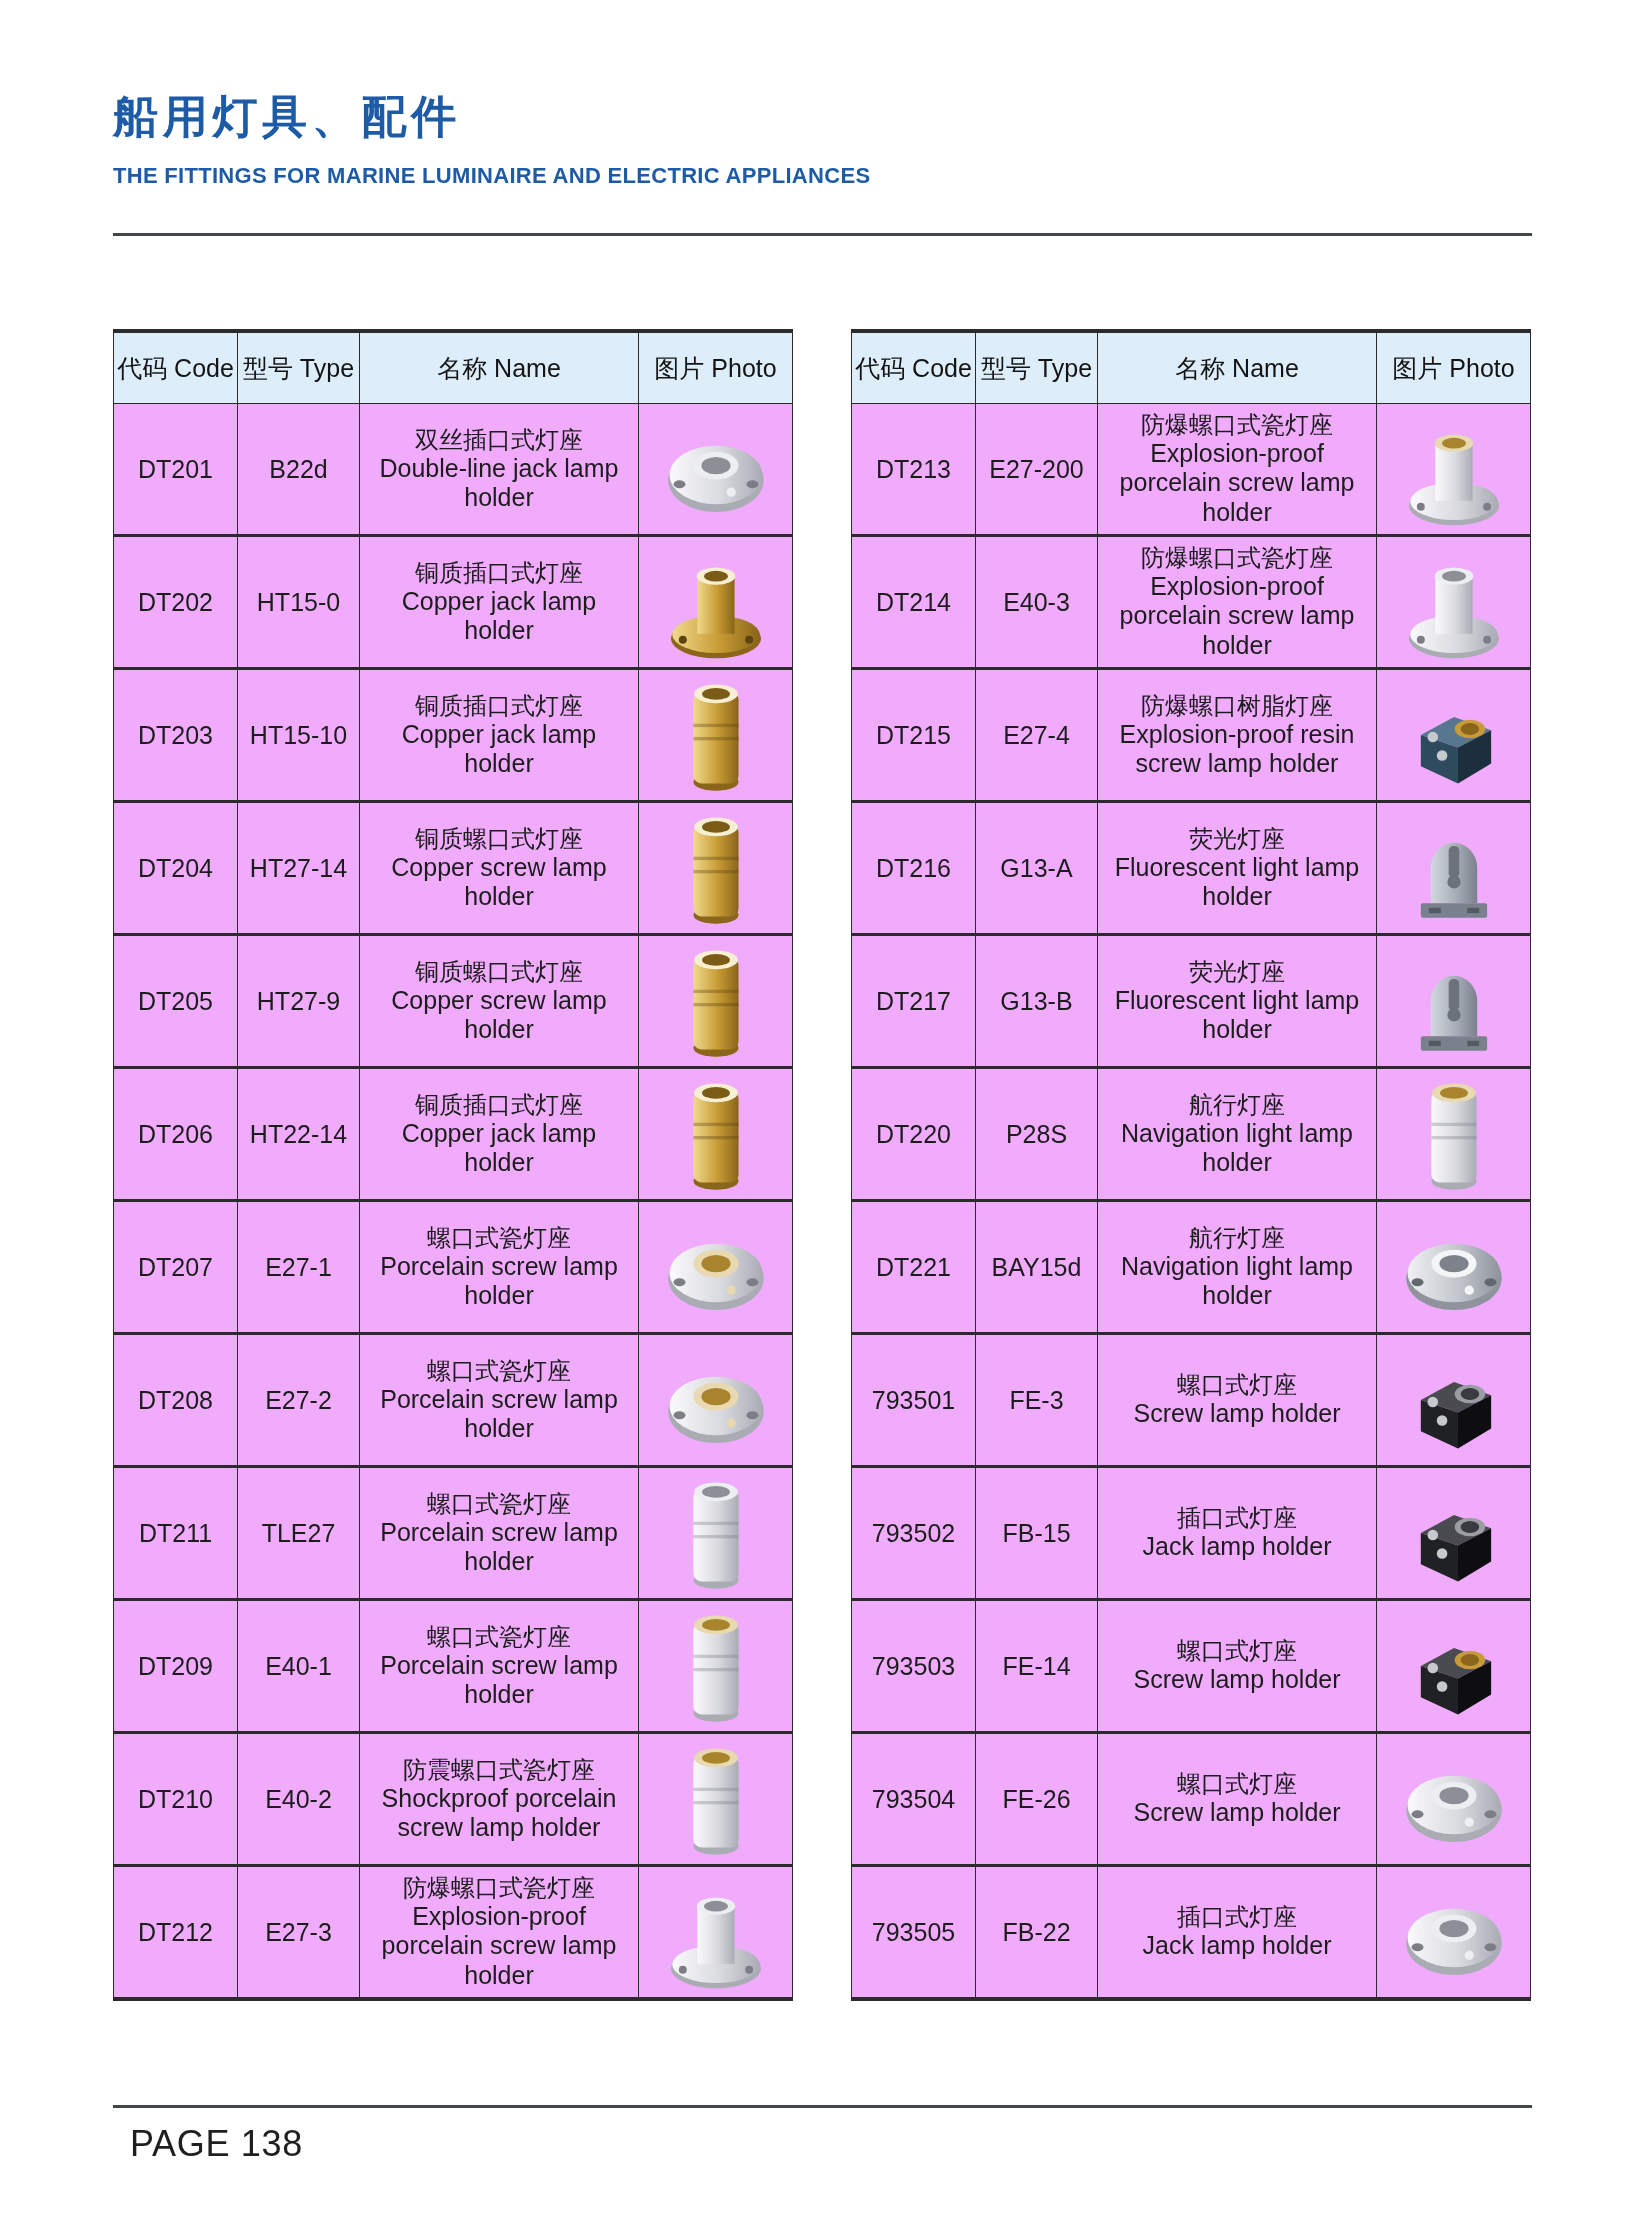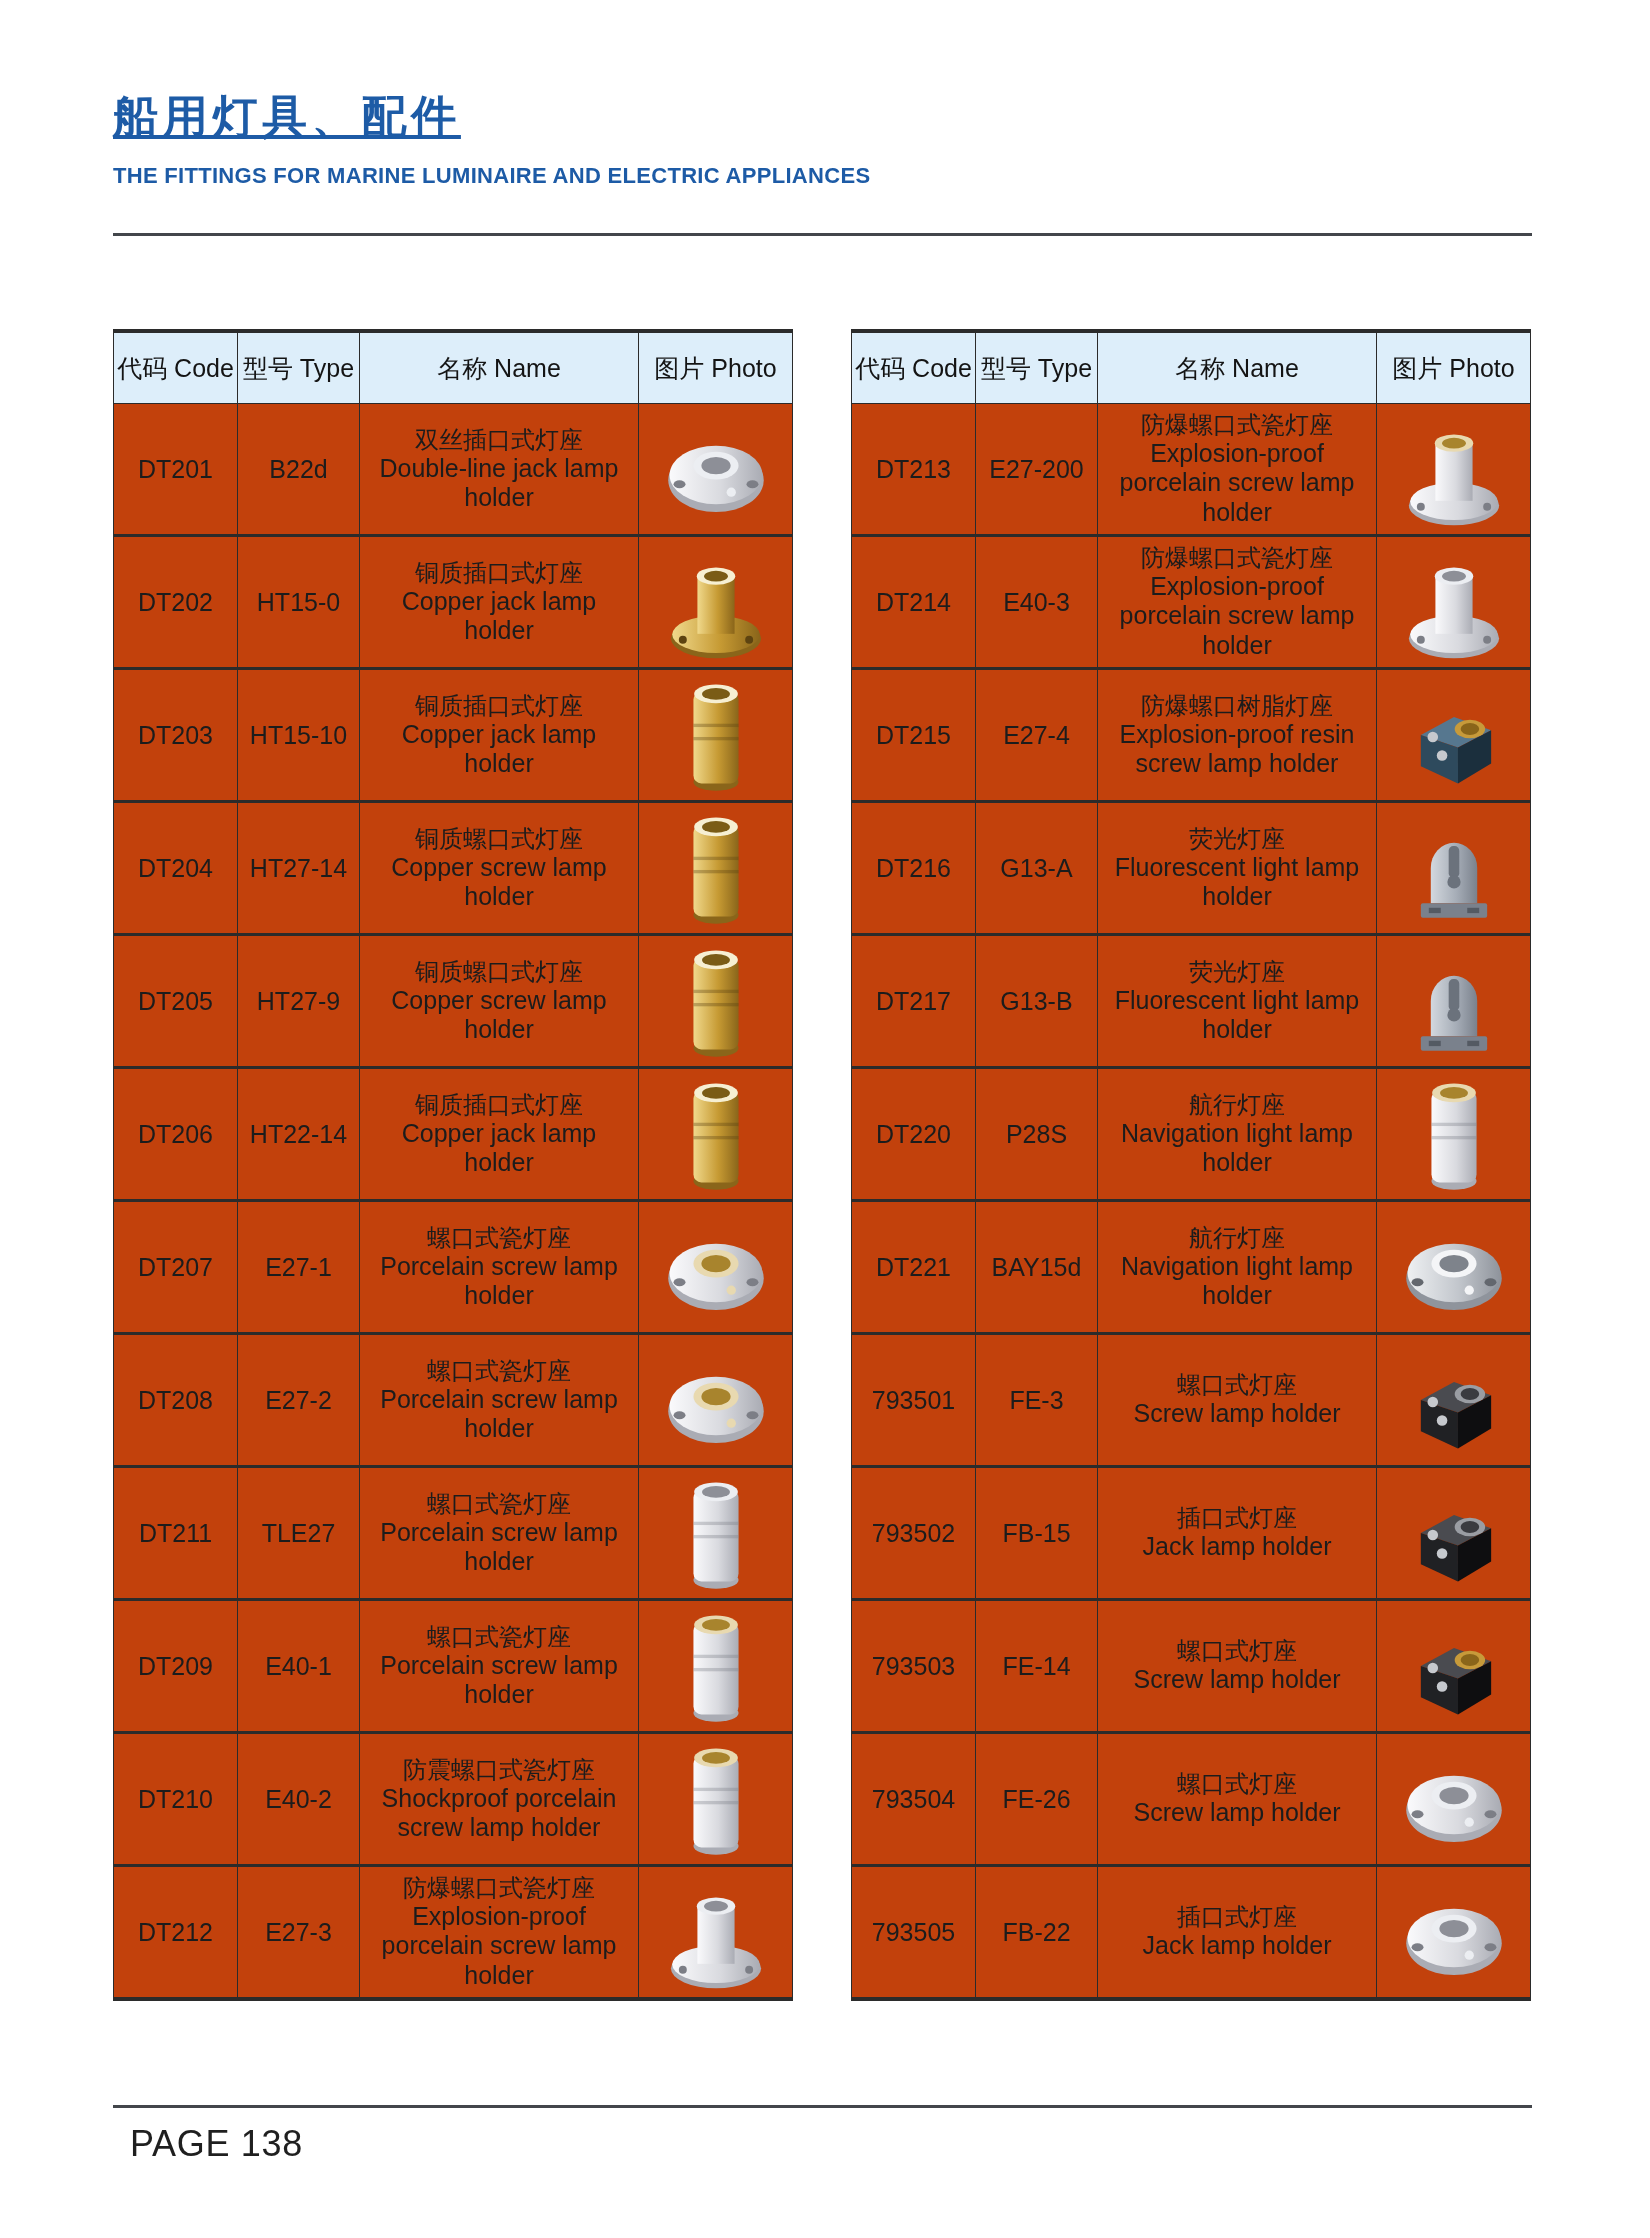--- a/index.html
+++ b/index.html
@@ -2,38 +2,38 @@
 <html style="font-size:10.6px"><head>
 <meta charset="utf-8">
 <style>
   html,body{margin:0;padding:0;}
   body{
     width:1650px;height:2239px;position:relative;background:#ffffff;
     font-family:"Liberation Sans", sans-serif;color:#1a1a1a;
   }
   .page-title-cn{
     position:absolute;left:113px;top:94px;
-    font-size:45px;font-weight:700;color:#1d5ba6;letter-spacing:4.7px;line-height:1;text-decoration:underline;
+    font-size:45px;font-weight:700;color:#1d5ba6;letter-spacing:4.7px;line-height:1;
   }
   .page-title-en{
     position:absolute;left:113px;top:165px;
     font-size:22px;font-weight:700;color:#1d5ba6;letter-spacing:0.3px;line-height:1;
   }
   .top-rule{position:absolute;left:113px;top:233px;width:1419px;height:3.3px;background:#43464b;}
   .footer-rule{position:absolute;left:113px;top:2105px;width:1419px;height:3.3px;background:#43464b;}
   .footer-text{position:absolute;left:114px;top:2123px;font-size:36px;color:#1f1f1f;letter-spacing:0.7px;margin-left:16px;}
 
   .table-wrap{position:absolute;top:329px;}
   .table-wrap.left{left:113px;}
   .table-wrap.right{left:851px;}
 
   table.fittings{
     width:679px;table-layout:fixed;border-collapse:separate;border-spacing:0;
     border:1.3px solid #2b2b2b;border-top-width:4.7px;border-bottom-width:4.7px;
-    background:#c2410c;
+    background:#f0abfc;
   }
   table.fittings col.c-code{width:124px;}
   table.fittings col.c-type{width:122px;}
   table.fittings col.c-name{width:279px;}
   table.fittings col.c-photo{width:153px;}
 
   table.fittings th{
     height:70px;background:#ddeefa;
     border-bottom:1.3px solid #2b2b2b;border-right:1.3px solid #2b2b2b;
     font-size:25px;font-weight:400;color:#141414;text-align:center;vertical-align:middle;

